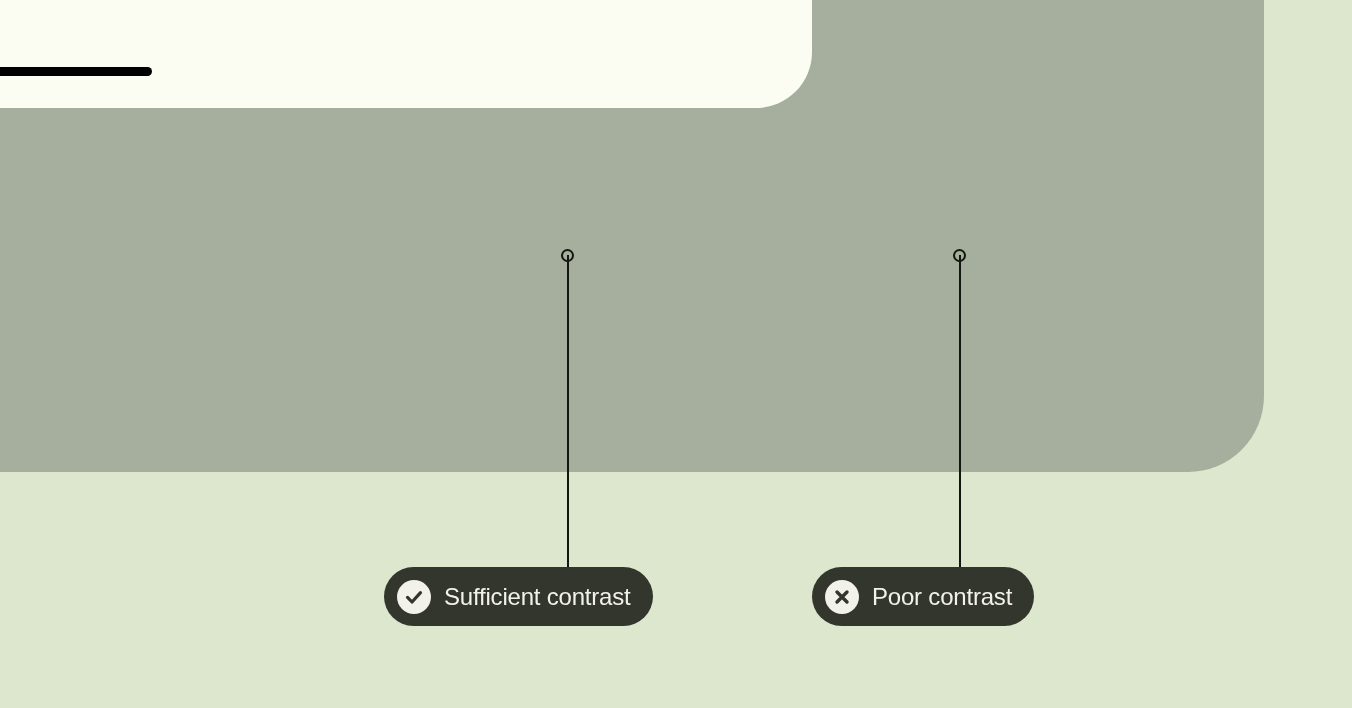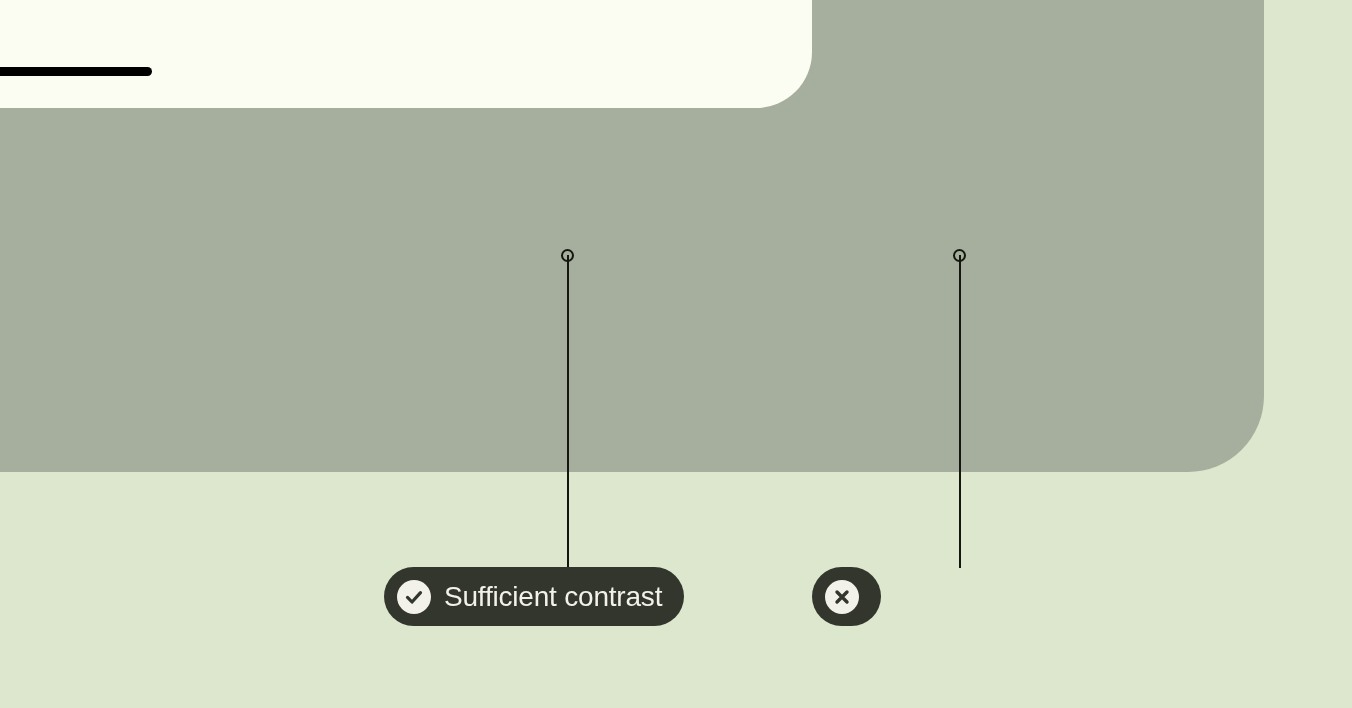--- a/index.html
+++ b/index.html
@@ -82,21 +82,21 @@
     padding: 0 22px 0 13px;
     background: #33362d;
     border-radius: 999px;
     box-sizing: border-box;
     white-space: nowrap;
   }
   .anno-pill-sufficient { left: 384px; top: 567px; }
   .anno-pill-poor { left: 812px; top: 567px; }
 
   .anno-label {
-    font-size: 28px;
+    font-size: 24px;
     font-weight: 400;
     color: #f2f2ea;
     letter-spacing: -0.2px;
     line-height: 1;
   }
 
   .anno-icon {
     width: 34px;
     height: 34px;
     border-radius: 50%;
@@ -134,15 +134,16 @@
     </span>
     <span class="anno-label">Sufficient contrast</span>
   </div>
 
   <div class="anno-pill anno-pill-poor">
     <span class="anno-icon">
       <svg width="22" height="22" viewBox="0 0 22 22" aria-hidden="true">
         <path d="M6 6 L16 16 M16 6 L6 16" fill="none" stroke="#33362d" stroke-width="3.4" stroke-linecap="round"></path>
       </svg>
     </span>
+    <span class="anno-label">Poor contrast</span>
   </div>
 
 </div>
 
 </body></html>

